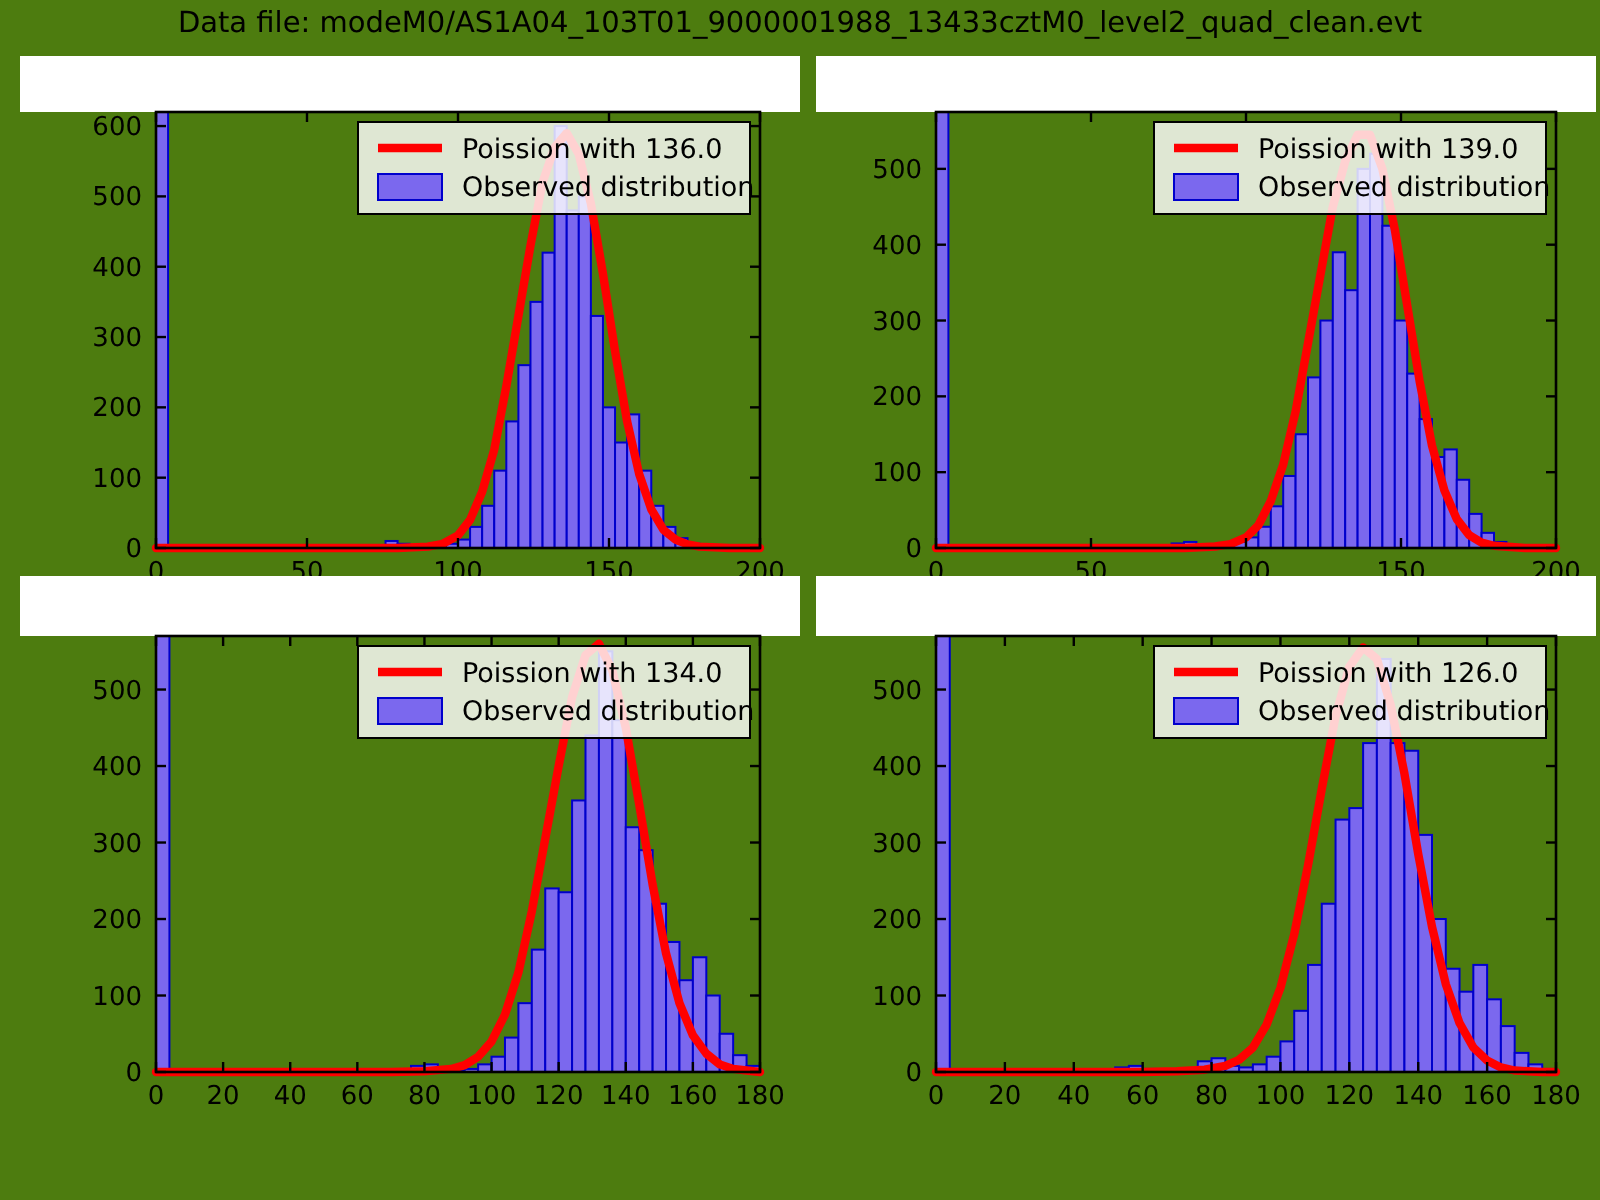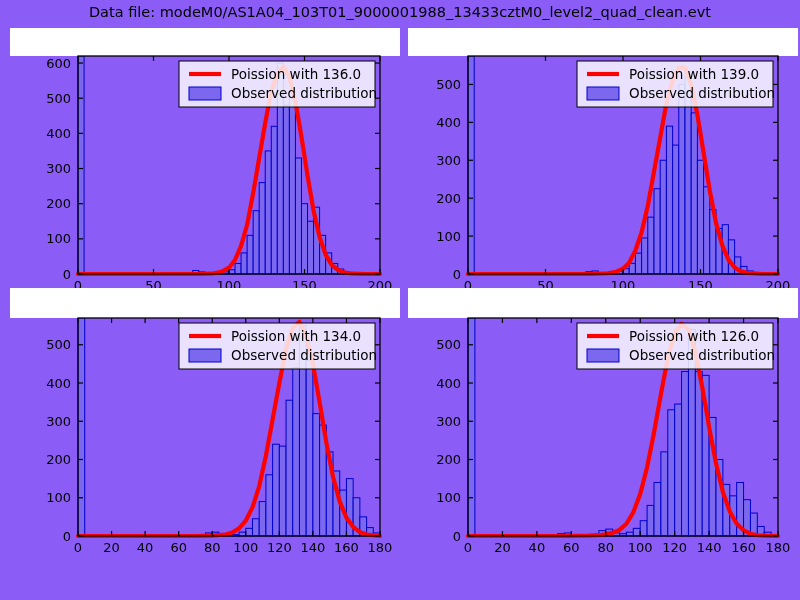--- a/index.html
+++ b/index.html
@@ -11,21 +11,21 @@
     width: 800px;
     height: 600px;
     overflow: hidden;
     font-family: "DejaVu Sans", sans-serif;
     color: #000000;
   }
   #figure {
     position: relative;
     width: 800px;
     height: 600px;
-    background: #8b5cf6;
+    background: #4d7c0f;
   }
   #suptitle {
     position: absolute;
     top: 4px;
     left: 0;
     width: 800px;
     text-align: center;
     font-size: 14.5px;
     color: #000000;
     letter-spacing: 0px;

